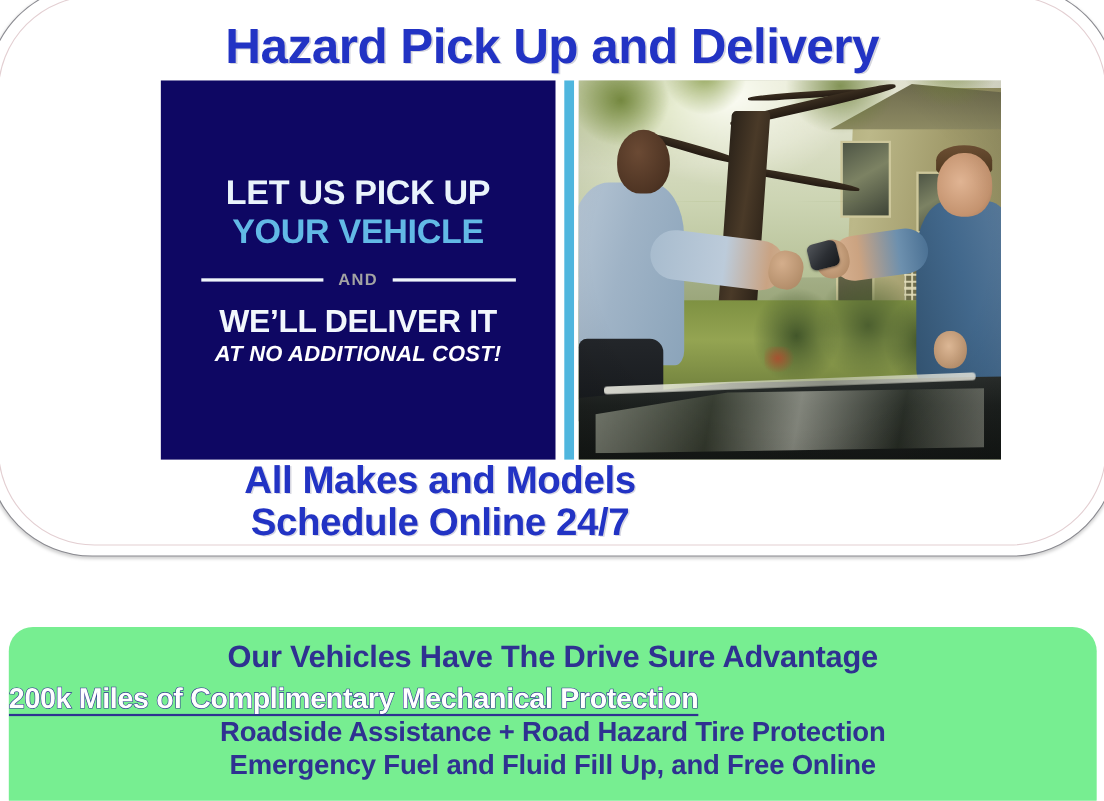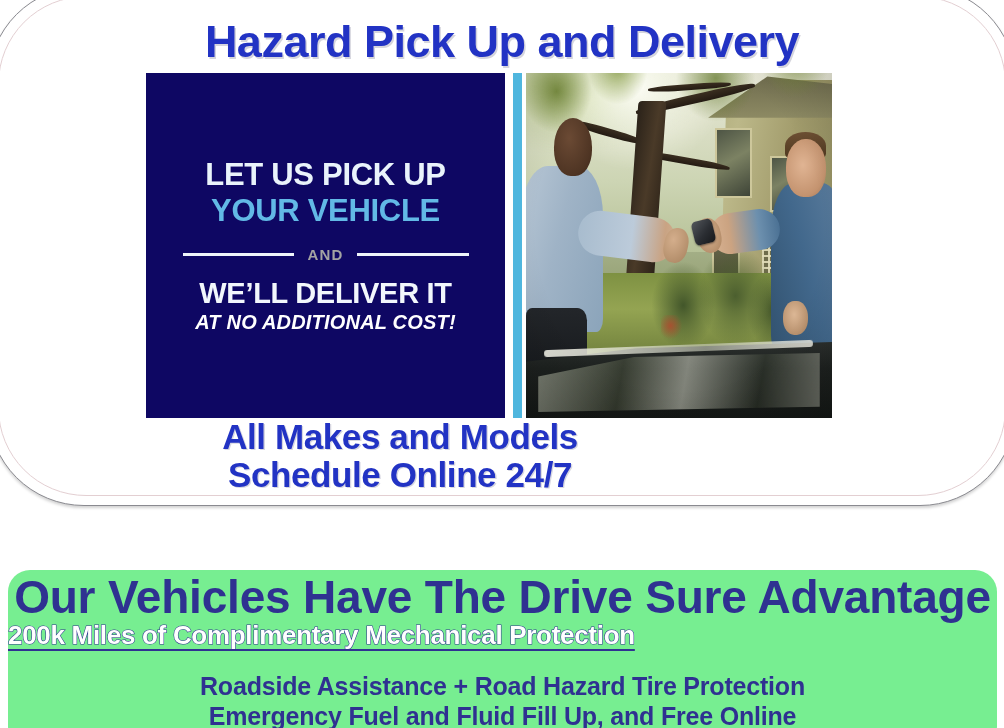--- a/index.html
+++ b/index.html
@@ -55,21 +55,21 @@
     font-stretch: condensed;
     text-shadow: 1.5px 1.5px 0 rgba(150,150,170,0.40);
     white-space: nowrap;
   }
 
   
   #banner-image {
     position: absolute;
     left: 146px;
     top: 73px;
-    width: 686px;
+    width: 764px;
     height: 345px;
     display: flex;
     background: #ffffff;
     overflow: hidden;
   }
 
   
   #navy-panel {
     position: relative;
     width: 359px;
@@ -359,21 +359,21 @@
     width: 989px;
     height: 178px;
     background: #77ee91;
     border-radius: 22px;
     overflow: hidden;
     padding-top: 7px;
     box-sizing: border-box;
   }
   #adv-headline {
     text-align: center;
-    font-size: 46px;
+    font-size: 28px;
     line-height: 40px;
     font-weight: bold;
     color: #2f3191;
     letter-spacing: -0.2px;
     white-space: nowrap;
   }
   #adv-subhead {
     text-align: left;
     font-size: 26px;
     line-height: 32px;
@@ -393,21 +393,21 @@
   .adv-line {
     text-align: center;
     font-size: 25px;
     line-height: 30px;
     font-weight: bold;
     font-stretch: condensed;
     color: #2f3191;
     letter-spacing: -0.2px;
     white-space: nowrap;
   }
-  #adv-line1 { margin-top: 20px; }
+  #adv-line1 { margin-top: 0; }
 </style>
 </head>
 <body>
 
 <div id="promo-card">
   <div id="promo-card-inner-outline"></div>
 </div>
 
 <div id="headline">Hazard Pick Up and Delivery</div>
 

